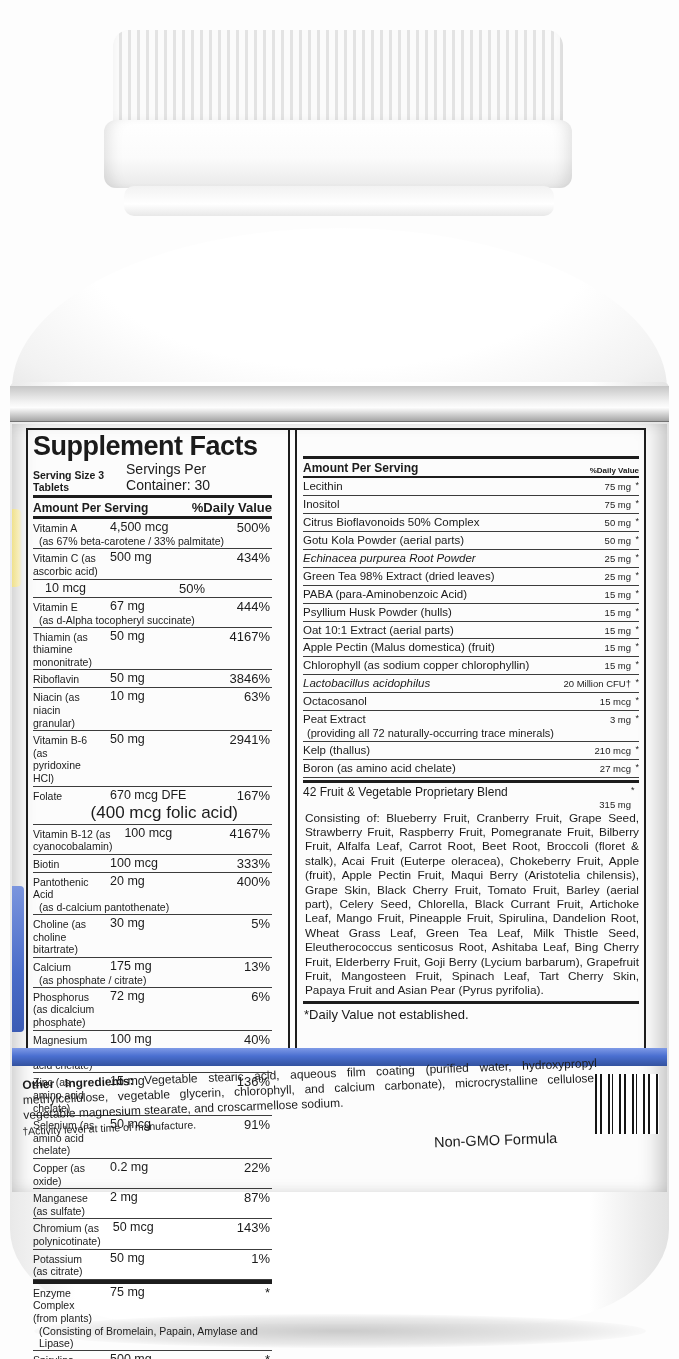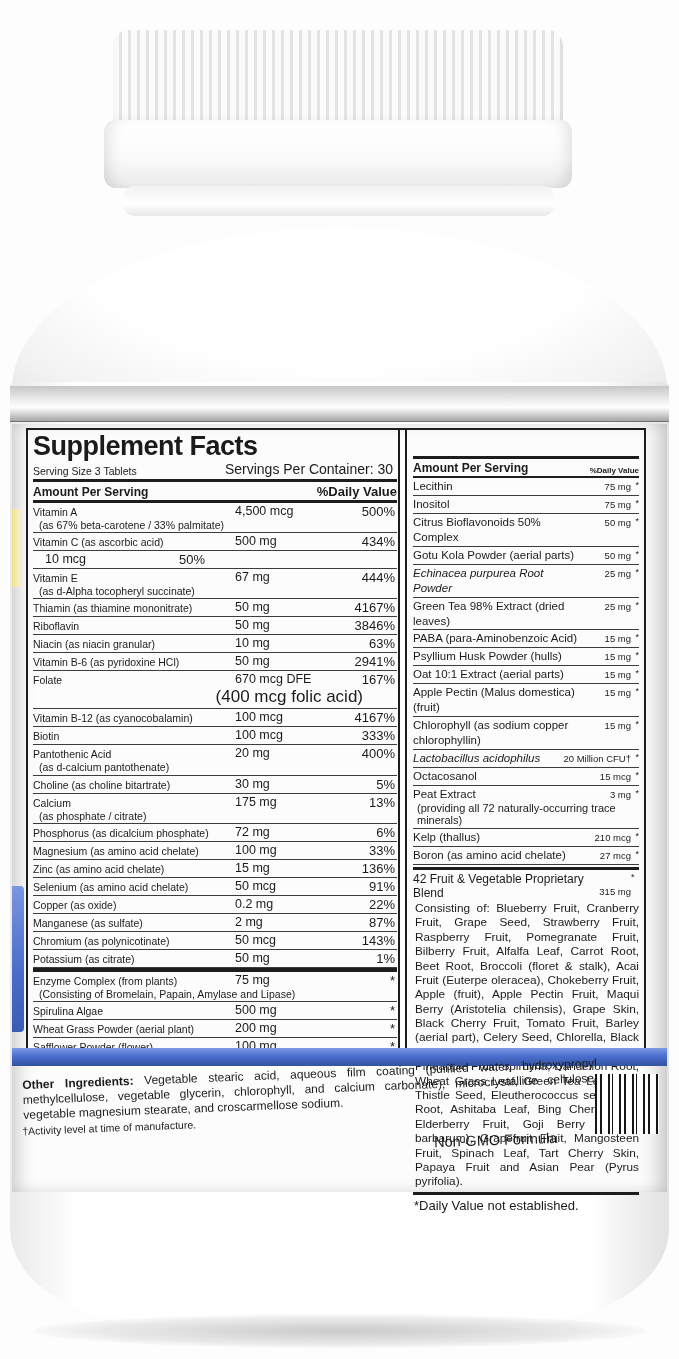--- a/index.html
+++ b/index.html
@@ -27,26 +27,26 @@
     background:radial-gradient(ellipse,rgba(0,0,0,.20) 0%,rgba(0,0,0,.08) 55%,rgba(0,0,0,0) 75%);}
   
   .label{position:absolute;left:12px;top:424px;width:655px;height:768px;background:#fcfcfc;
     box-shadow:inset 14px 0 20px -10px rgba(0,0,0,.22),inset -16px 0 22px -10px rgba(0,0,0,.25);}
   .edge-yellow{position:absolute;left:0;top:85px;width:10px;height:78px;border-radius:0 6px 6px 0;
     background:linear-gradient(90deg,#f0e18c,#f7eebe 70%,rgba(247,238,190,0));}
   .edge-blue{position:absolute;left:0;top:462px;width:12px;height:146px;border-radius:0 4px 4px 0;
     background:linear-gradient(180deg,#7b95de,#4a6cc8 60%,#3c5cb4);}
   .facts-box{position:absolute;left:14px;top:4px;width:616px;height:618px;
     border:2px solid #1d1d1d;display:flex;background:transparent;}
-  .colL{width:372px;border-right:2px solid #1d1d1d;padding:2px 1px 0 5px;box-sizing:border-box;}
+  .colL{width:262px;border-right:2px solid #1d1d1d;padding:2px 16px 0 5px;box-sizing:border-box;}
   .colR{flex:1;border-left:2px solid #1d1d1d;margin-left:5px;padding:26px 5px 0 6px;box-sizing:border-box;}
   .sf-title{font-size:27px;font-weight:bold;letter-spacing:-.5px;line-height:1.05;}
   .serving-row{display:flex;align-items:flex-end;justify-content:space-between;
     border-bottom:3px solid #1d1d1d;padding:1px 0 2px 0;}
-  .serv-size{font-size:10.5px;}
+  .serv-size{font-size:10.5px;font-weight:bold;}
   .serv-cont{font-size:14px;padding-right:4px;}
   .hdr-row{display:flex;align-items:flex-end;justify-content:space-between;
     border-bottom:3px solid #1d1d1d;padding:2px 0 1px 0;font-weight:bold;}
   .hdrL{font-size:12px;}
   .hdrR{font-size:13px;}
   .colR .hdr-row{border-top:0;border-bottom:2px solid #1d1d1d;}
   .colR .hdrR{font-size:8px;}
   .trow{border-bottom:1px solid #3c3c3c;padding:1px 0;}
   .l1{display:flex;align-items:flex-start;}
   .lrows .rname{flex:1;font-size:10.5px;line-height:1.2;padding-top:2px;}
@@ -244,21 +244,21 @@
               <span class="ramt">72 mg</span>
               <span class="rdv">6%</span>
             </div>
 
           </div>
 
           <div class="trow">
             <div class="l1">
               <span class="rname">Magnesium (as amino acid chelate)</span>
               <span class="ramt">100 mg</span>
-              <span class="rdv">33%</span>
+              <span class="rdv">40%</span>
             </div>
 
           </div>
 
           <div class="trow">
             <div class="l1">
               <span class="rname">Zinc (as amino acid chelate)</span>
               <span class="ramt">15 mg</span>
               <span class="rdv">136%</span>
             </div>

